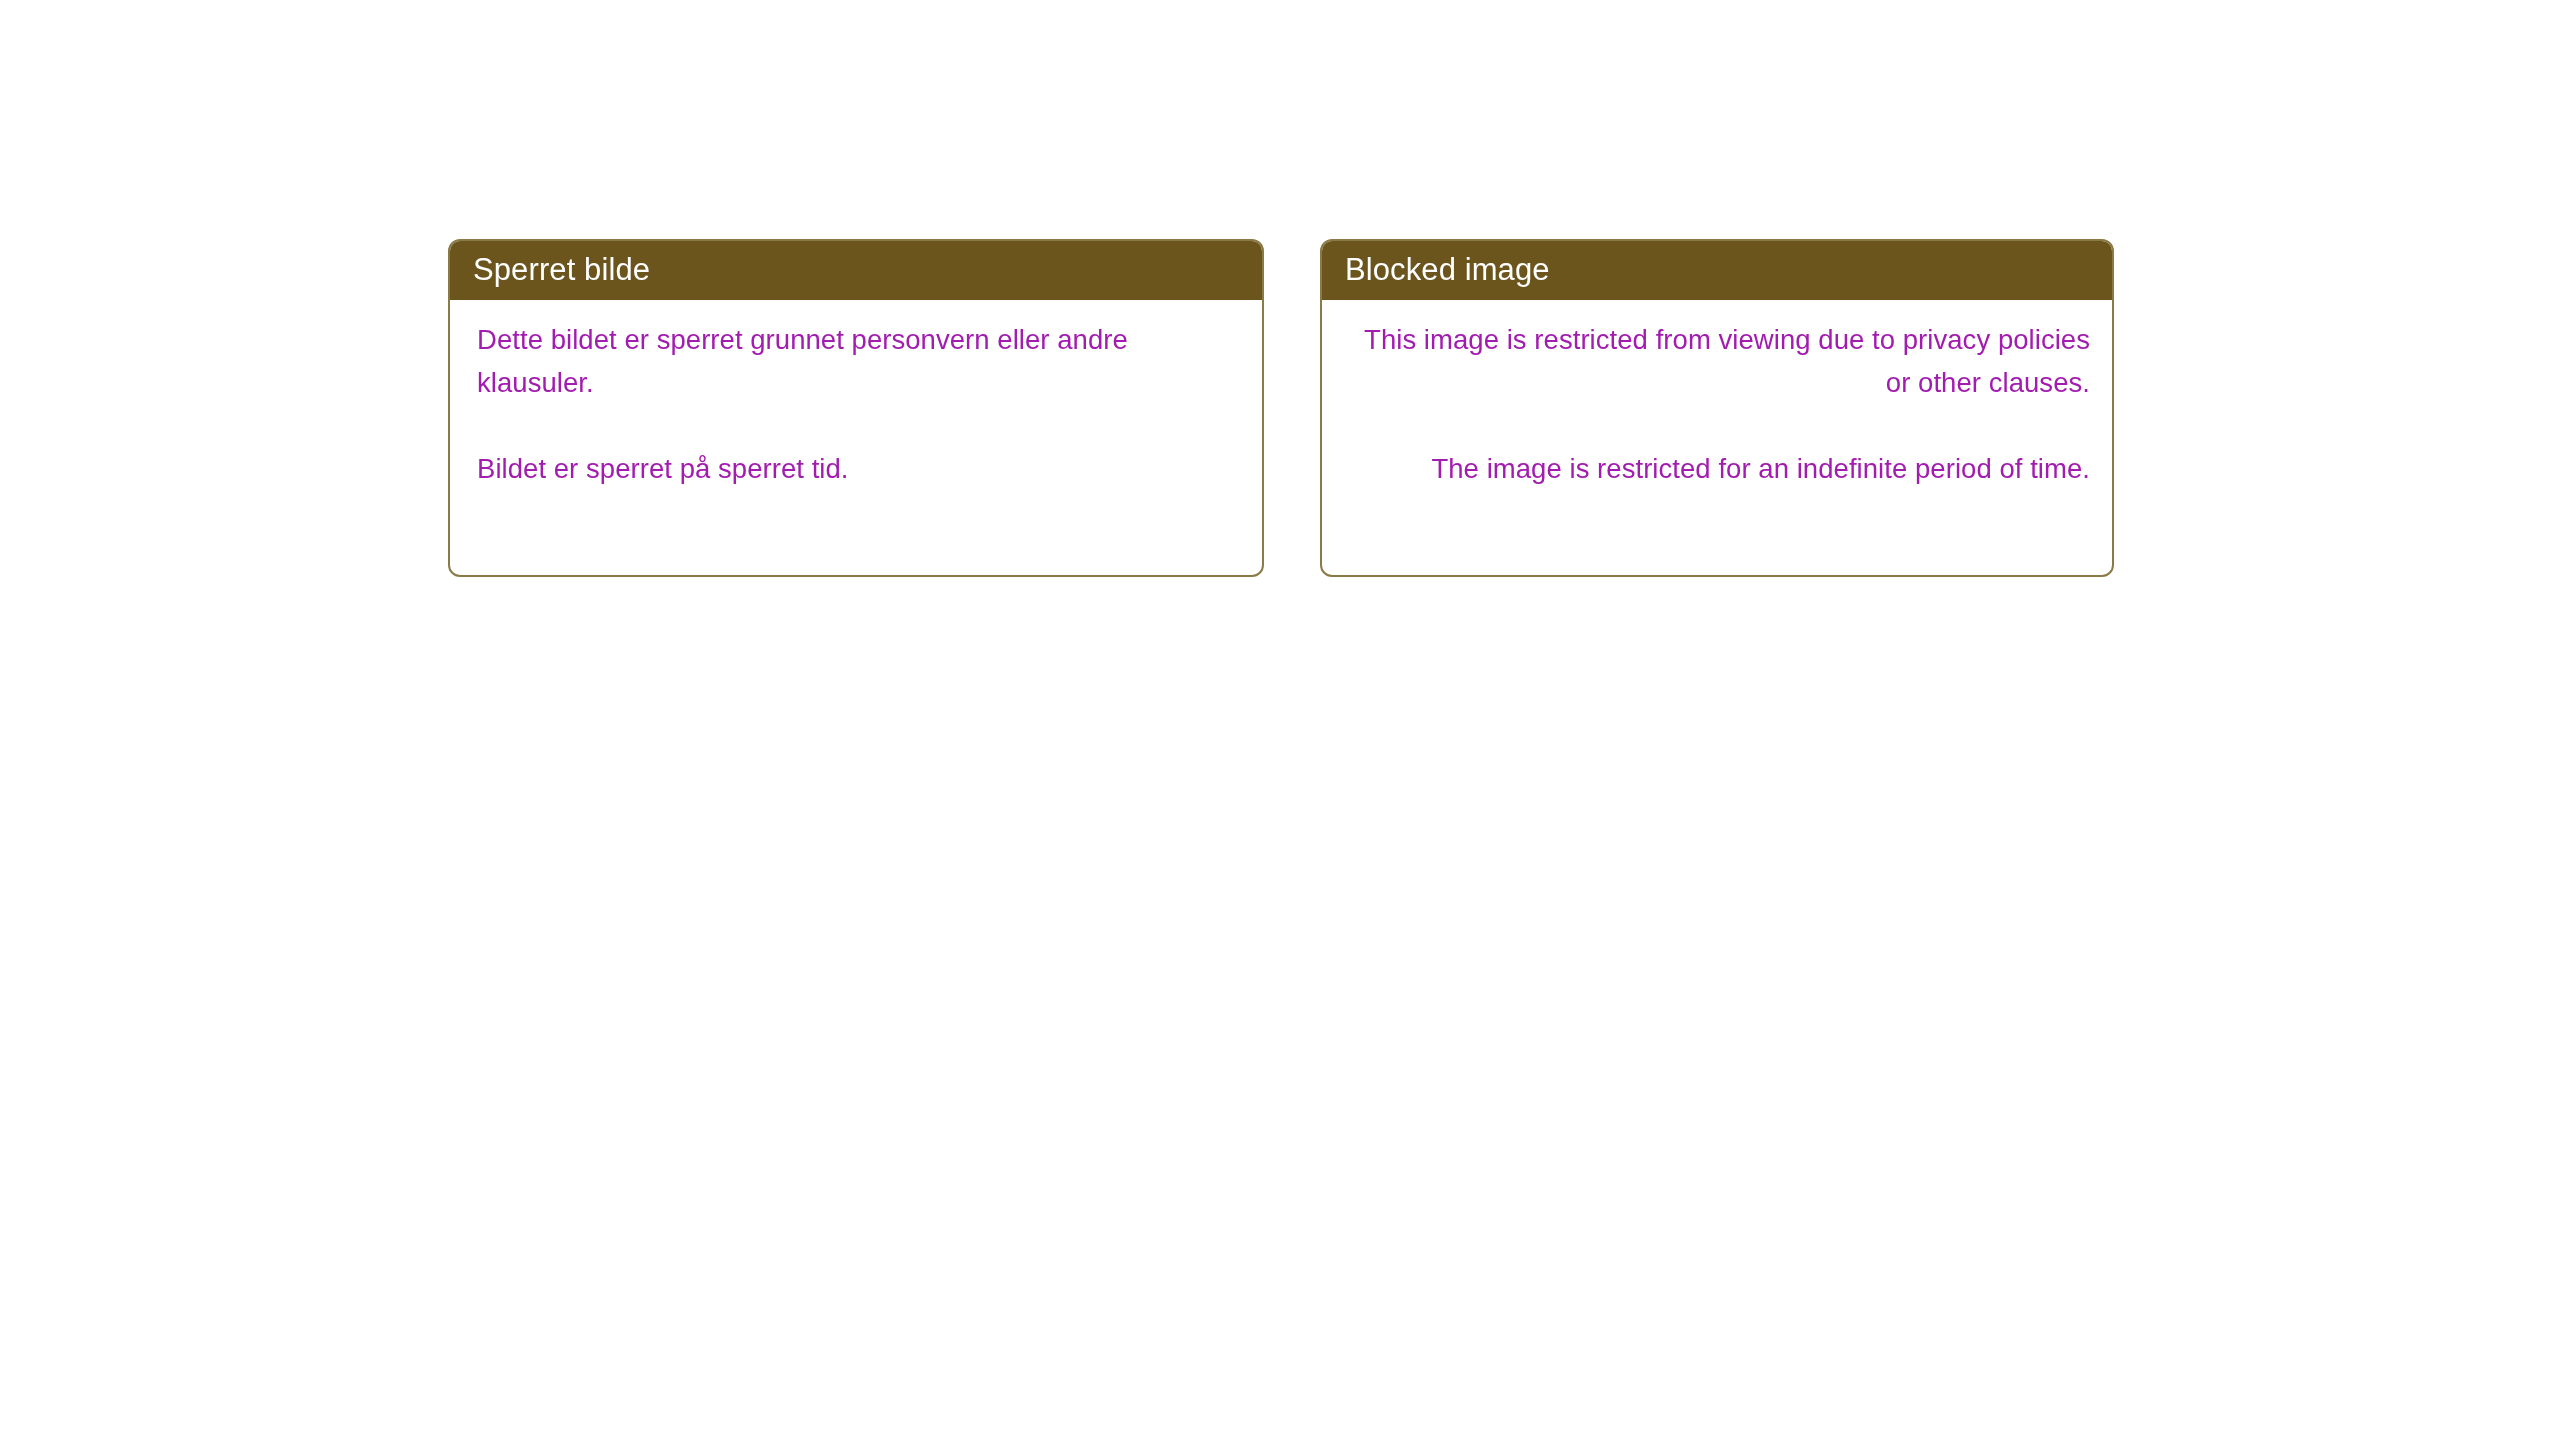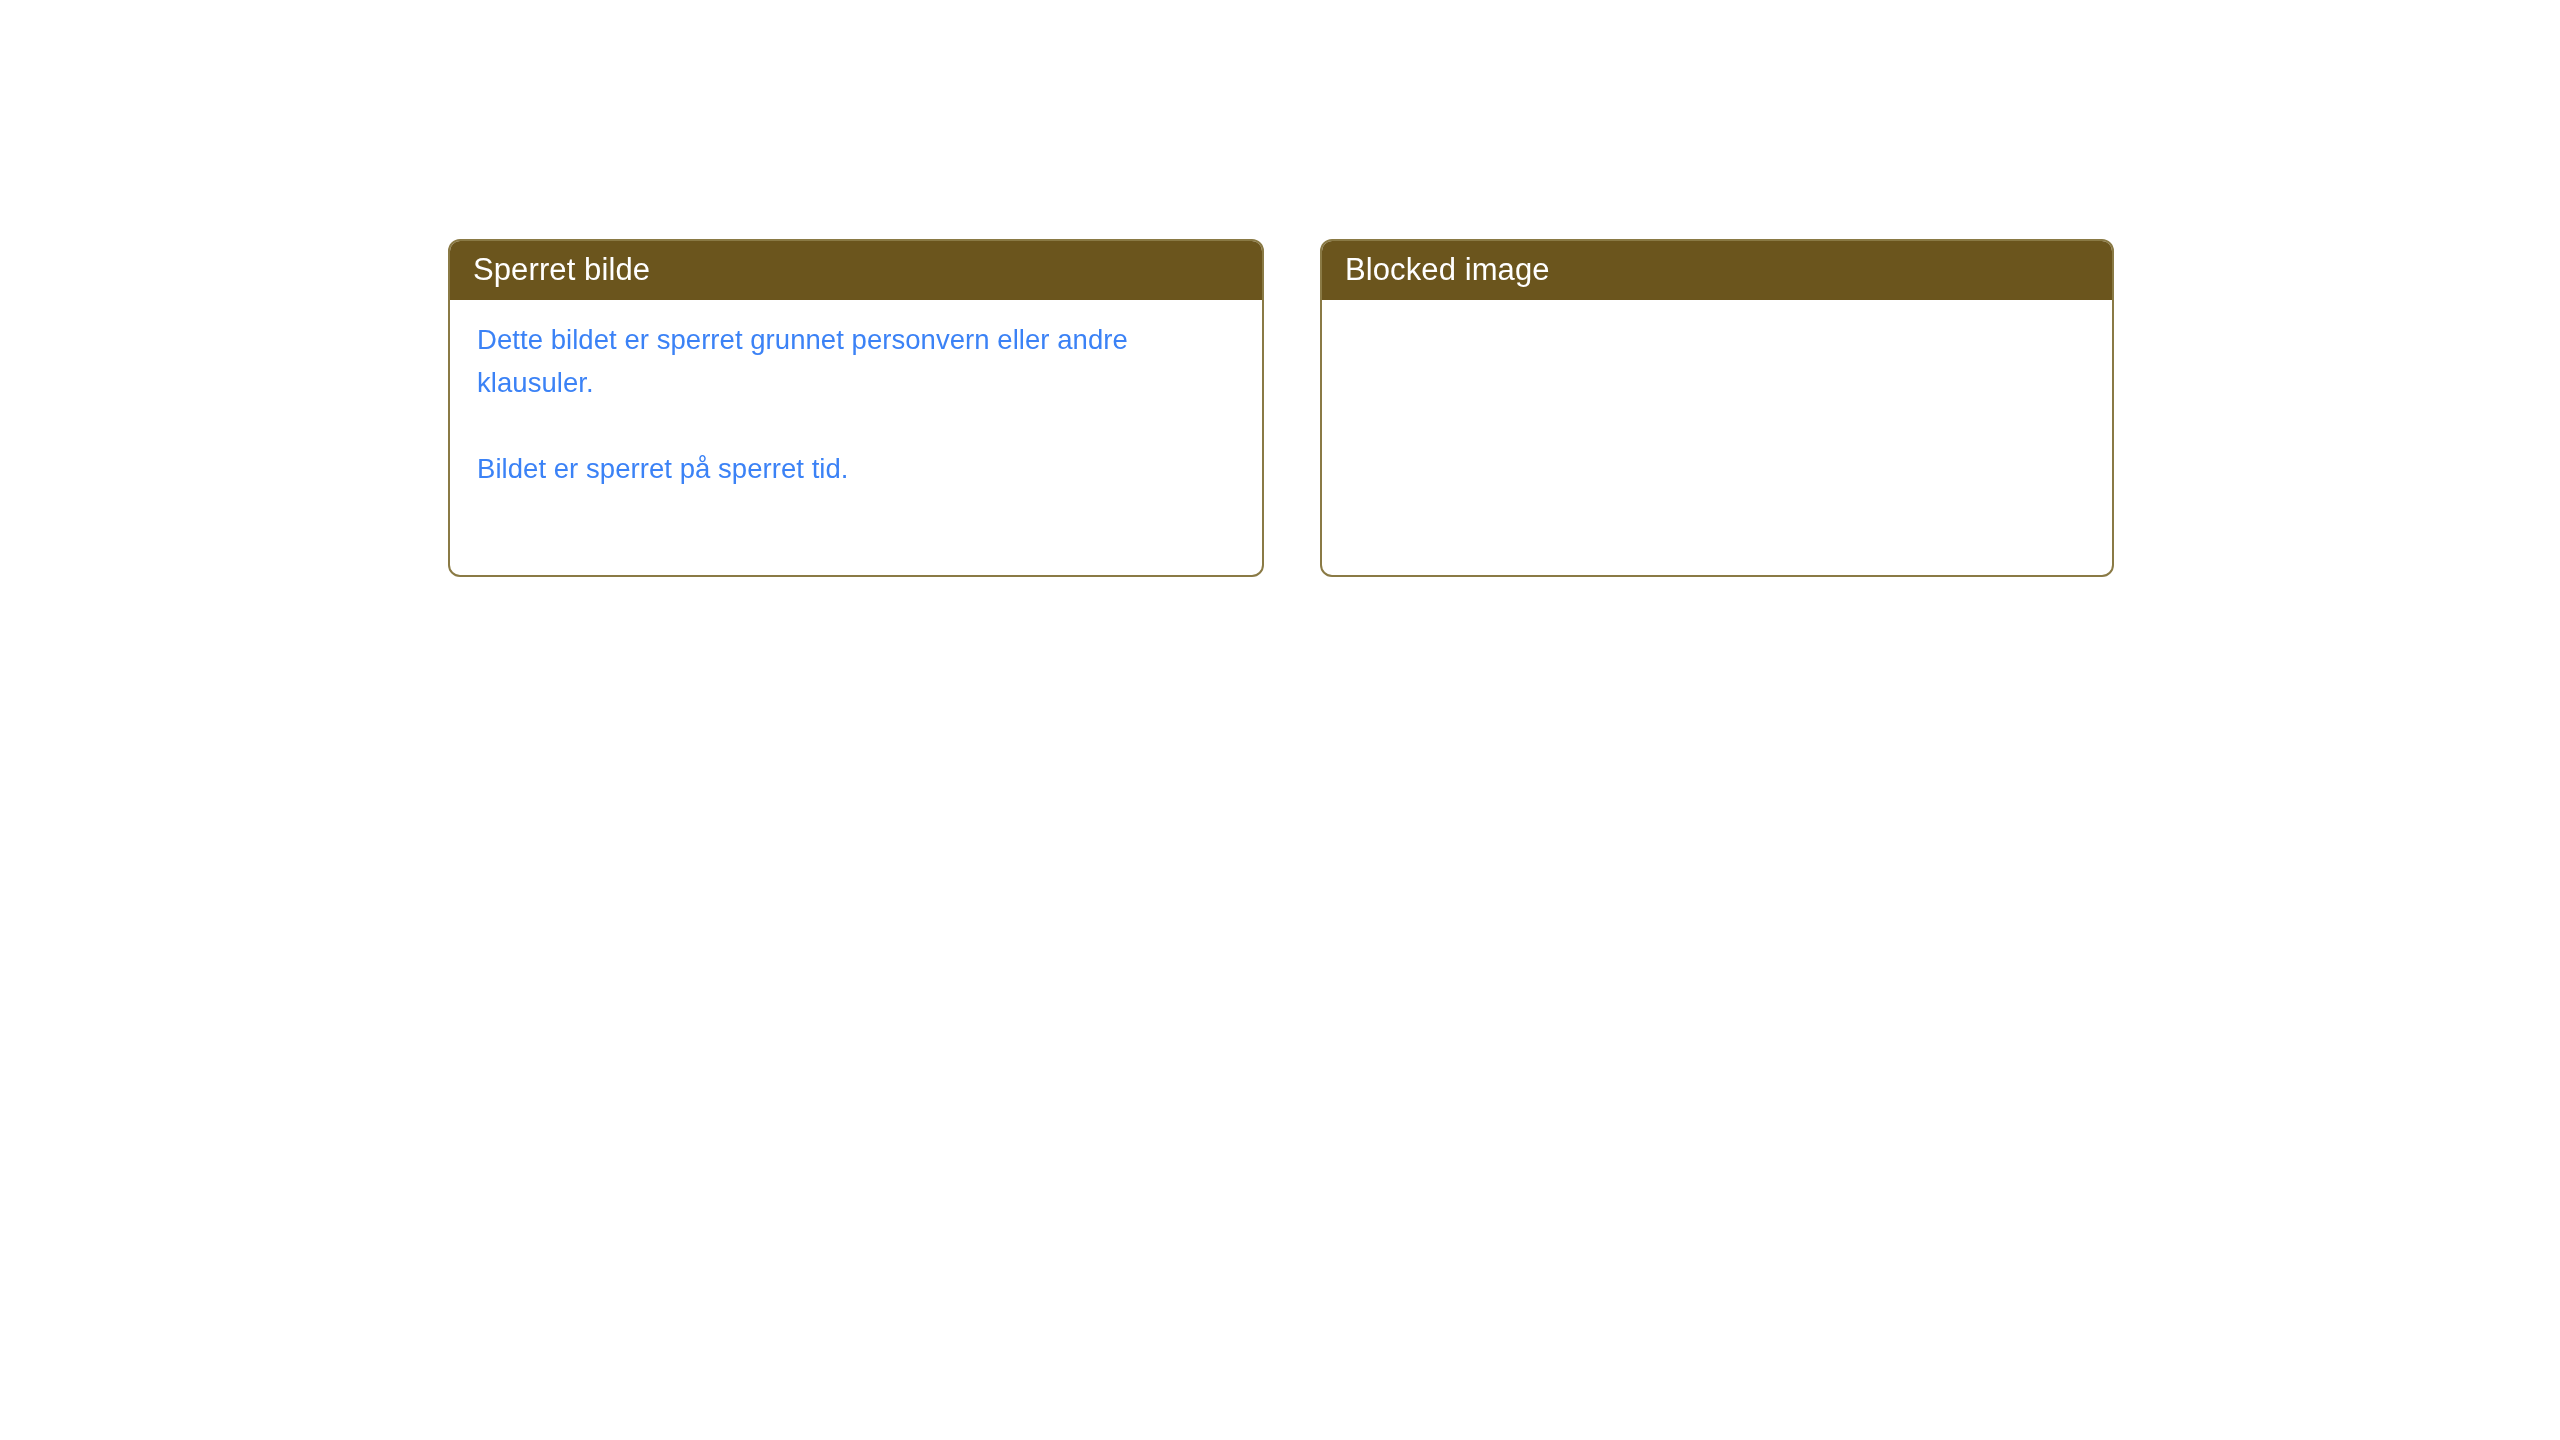--- a/index.html
+++ b/index.html
@@ -67,21 +67,21 @@
     white-space: nowrap;
   }
 
   .card-body {
     flex: 1 1 auto;
     padding: 18px 22px 0 27px;
     box-sizing: border-box;
   }
 
   .card-paragraph {
-    color: #3b82f6;
+    color: #a21caf;
     font-size: 27.5px;
     line-height: 43px;
     margin: 0;
     letter-spacing: 0.05px;
   }
 
   .card-paragraph + .card-paragraph {
     margin-top: 43px;
   }
 </style>
@@ -97,15 +97,19 @@
     <div class="card-body">
       <p class="card-paragraph">Dette bildet er sperret grunnet personvern eller andre klausuler.</p>
       <p class="card-paragraph">Bildet er sperret på sperret tid.</p>
     </div>
   </section>
 
   <section class="notice-card card-right">
     <div class="card-header">
       <h2 class="card-title">Blocked image</h2>
     </div>
+    <div class="card-body">
+      <p class="card-paragraph">This image is restricted from viewing due to privacy policies or other clauses.</p>
+      <p class="card-paragraph">The image is restricted for an indefinite period of time.</p>
+    </div>
   </section>
 
 </div>
 
 </body></html>

